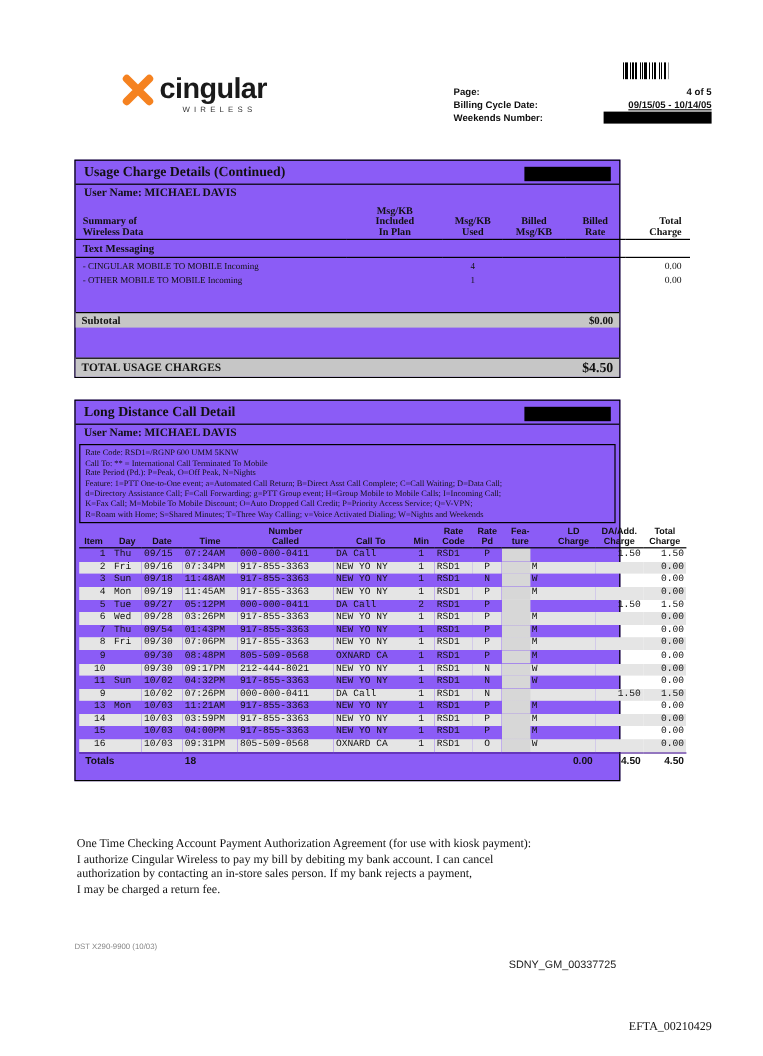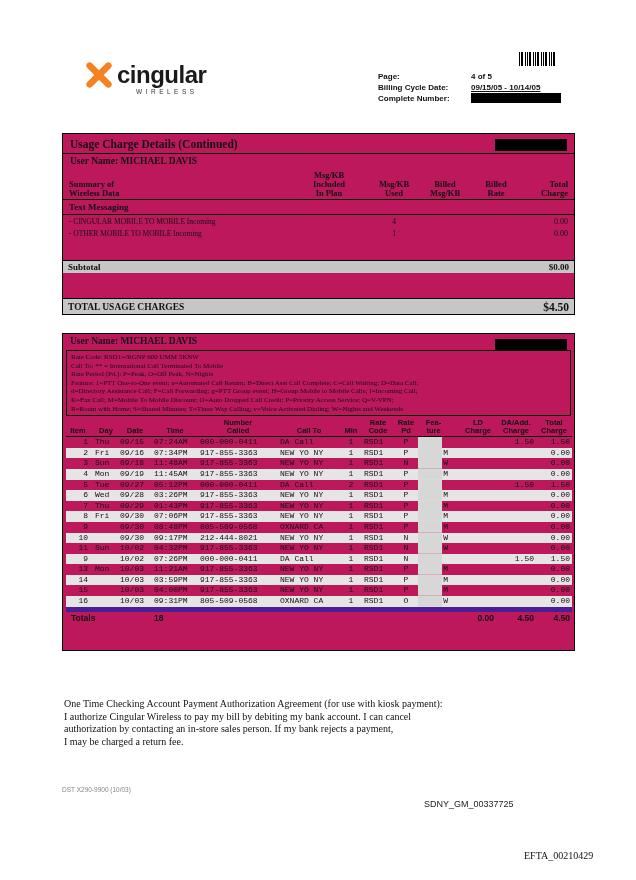--- a/index.html
+++ b/index.html
@@ -2,36 +2,36 @@
 <html style="--accent: #F58220; --red: #ED1C24; --bar-gray: #c6c6c6;"><head>
 <meta charset="utf-8">
 <style>
   html,body { margin:0; padding:0; background:#fff; }
   .page { position:relative; width:636px; height:880px; background:#fff; overflow:hidden;
           font-family:"Liberation Serif", serif; color:#111; }
 
   
   .barcode { position:absolute; left:519px; top:52px; width:38px; height:14px;
     background:repeating-linear-gradient(90deg,#000 0 1px,#fff 1px 2px,#000 2px 4px,#fff 4px 6px,#000 6px 7px,#fff 7px 8px); }
-  .logo { position:absolute; left:84px; top:60px; }
+  .logo { position:absolute; left:100px; top:60px; }
   .logo-row { display:flex; align-items:center; }
   .logo-mark { width:30px; height:30px; display:inline-block; }
   .logo-name { font-family:"Liberation Sans",sans-serif; font-weight:bold; font-size:24px; color:#1a1a1a; margin-left:3px; letter-spacing:-0.5px; }
   .logo-tag { font-family:"Liberation Sans",sans-serif; font-size:6.5px; letter-spacing:3.5px; color:#333; margin:-2px 0 0 52px; }
 
   .meta { position:absolute; left:378px; top:72px; width:215px;
           font-family:"Liberation Sans",sans-serif; font-size:8px; font-weight:bold; }
-  .meta-row { display:flex; margin-bottom:1.5px; align-items:center; }
+  .meta-row { display:flex; margin-bottom:1.5px; align-items:center;justify-content:space-between; }
   .meta-label { width:93px; }
   .meta-value.u { text-decoration:underline; }
   .redact { background:#000; display:inline-block; }
   .redact.acct { width:90px; height:10px; }
 
   
-  .section-box { position:absolute; left:62px; width:513px; border:1px solid #000; box-sizing:border-box; background:#be185d; }
+  .section-box { position:absolute; left:62px; width:455px; border:1px solid #000; box-sizing:border-box; background:#8b5cf6; }
   #usage-box { top:133px; height:182px; }
   #ld-box { top:333px; height:318px; }
   .box-title { font-weight:bold; font-size:11.5px; padding:4px 0 3px 7px; border-bottom:1px solid #000; }
   .box-user { font-weight:bold; font-size:9.5px; padding:2px 0 0 7px; }
   .box-redact { position:absolute; right:7px; top:5px; width:72px; height:12px; background:#000; }
 
   
   .usage-table { width:100%; border-collapse:collapse; table-layout:fixed; margin-top:5px; }
   .usage-table th { vertical-align:bottom; font-size:8.5px; font-weight:bold; line-height:9px;
                     padding:0 3px 1px; border-bottom:1px solid #000; text-align:center; }
@@ -52,21 +52,21 @@
   
   .legend { margin:4px 3px 0; border:1px solid #000; padding:2px 4px; font-size:7px; line-height:8.6px; }
 
   
   .ld-table { table-layout:fixed; width:506px; border-collapse:collapse; margin:3px 3px 0; }
   .ld-table thead th { border-bottom:1px solid #000; font-family:"Liberation Sans",sans-serif;
         font-size:7.5px; font-weight:bold; vertical-align:bottom; padding:0 1px 1px; line-height:8px; text-align:center; }
   .ld-table tbody td { font-family:"Liberation Mono",monospace; font-size:8px; line-height:10.6px;
         padding:0 2px; white-space:nowrap; overflow:hidden; }
   .ld-table tbody tr.alt { background:#e5e5e5; }
-  .ld-table tfoot td { border-top:5px solid #4c1d95; font-family:"Liberation Sans",sans-serif;
+  .ld-table tfoot td { border-top:1px solid #4c1d95; font-family:"Liberation Sans",sans-serif;
         font-size:8.5px; font-weight:bold; height:13px; padding:0 2px; }
   .c0 { text-align:right; }
   .c1 { text-align:left; padding-left:5px !important;margin-top:44px; }
   .c2,.c3,.c4,.c5,.c7 { text-align:left; }
   .c6,.c8 { text-align:center; }
   .c9 { text-align:right; padding-right:12px !important; }
   .c10,.c11,.c12 { text-align:right; }
   .ld-table tbody td.c9 { background-image:linear-gradient(#d7d7d7,#d7d7d7);
         background-size:24px 100%; background-repeat:no-repeat; background-position:0 50%; }
   .tot-label { text-align:left; padding-left:5px !important; }
@@ -101,21 +101,21 @@
   <div class="meta">
     <div class="meta-row">
       <span class="meta-label">Page:</span>
       <span class="meta-value">4 of 5</span>
     </div>
     <div class="meta-row">
       <span class="meta-label">Billing Cycle Date:</span>
       <span class="meta-value u">09/15/05 - 10/14/05</span>
     </div>
     <div class="meta-row">
-      <span class="meta-label">Complete Number:</span>
+      <span class="meta-label">Weekends Number:</span>
       <span class="redact acct"></span>
     </div>
   </div>
 
   <div class="section-box" id="usage-box">
     <div class="box-redact"></div>
     <div class="box-title">Usage Charge Details (Continued)</div>
     <div class="box-user">
       <span>User Name:</span>
       <span>MICHAEL DAVIS</span>
@@ -187,20 +187,21 @@
       <span class="bar-value">$0.00</span>
     </div>
     <div class="bar" id="total-bar">
       <span>TOTAL USAGE CHARGES</span>
       <span class="bar-value">$4.50</span>
     </div>
   </div>
 
   <div class="section-box" id="ld-box">
     <div class="box-redact"></div>
+    <div class="box-title">Long Distance Call Detail</div>
     <div class="box-user">
       <span>User Name:</span>
       <span>MICHAEL DAVIS</span>
     </div>
 
     <div class="legend">
         <div>Rate Code: RSD1=/RGNP 600 UMM 5KNW</div>
         <div>Call To: ** = International Call Terminated To Mobile</div>
         <div>Rate Period (Pd.): P=Peak, O=Off Peak, N=Nights</div>
         <div>Feature: 1=PTT One-to-One event; a=Automated Call Return; B=Direct Asst Call Complete; C=Call Waiting; D=Data Call;</div>
@@ -368,21 +369,21 @@
             <td class="c7">RSD1</td>
             <td class="c8">P</td>
             <td class="c9">M</td>
             <td class="c10"></td>
             <td class="c11"></td>
             <td class="c12">0.00</td>
           </tr>
           <tr>
             <td class="c0">7</td>
             <td class="c1">Thu</td>
-            <td class="c2">09/29</td>
+            <td class="c2">09/54</td>
             <td class="c3">01:43PM</td>
             <td class="c4">917-855-3363</td>
             <td class="c5">NEW YO NY</td>
             <td class="c6">1</td>
             <td class="c7">RSD1</td>
             <td class="c8">P</td>
             <td class="c9">M</td>
             <td class="c10"></td>
             <td class="c11"></td>
             <td class="c12">0.00</td>

